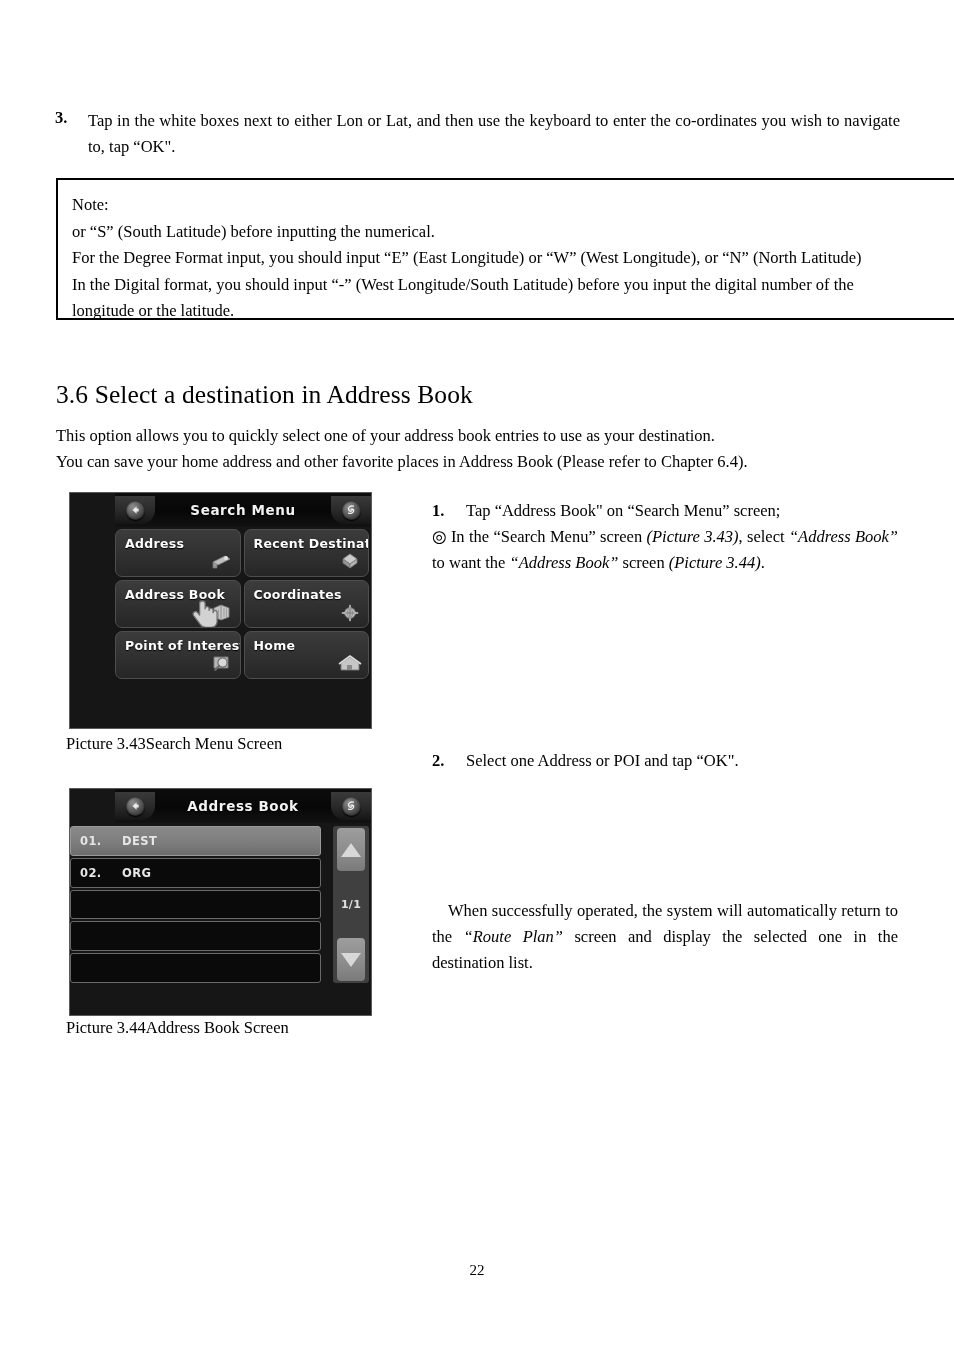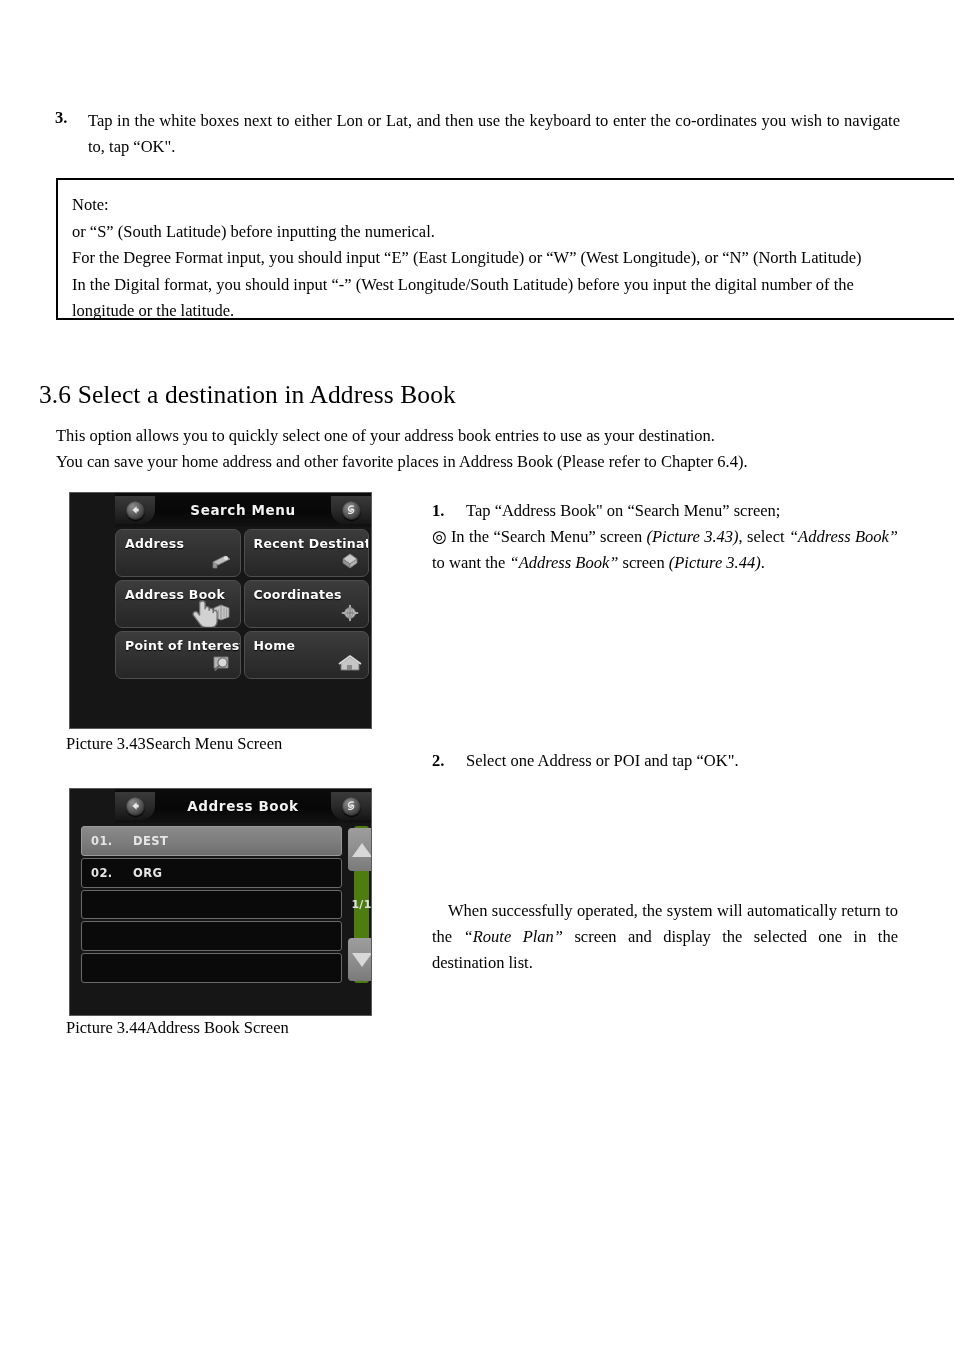--- a/index.html
+++ b/index.html
@@ -55,21 +55,21 @@
   }
   .note-line {
     font-size: 16.5px;
     line-height: 26.5px;
     white-space: nowrap;
   }
 
   
   .section-heading {
     position: absolute;
-    left: 39px;
+    left: 56px;
     top: 380px;
     font-size: 25.5px;
     letter-spacing: 0.1px;
   }
 
   
   .intro {
     position: absolute;
     left: 56px;
     top: 423px;
@@ -203,21 +203,21 @@
     width: 40px;
     height: 42px;
     z-index: 6;
     pointer-events: none;
   }
 
   
   .ab-body {
     position: relative;
     height: 160px;
-    padding: 3px 2px 0 11px;
+    padding: 3px 2px 0 0;
     box-sizing: border-box;
     display: flex;
     gap: 12px;
   }
   .ab-list {
     flex: 1;
     display: flex;
     flex-direction: column;
     gap: 2px;
   }
@@ -243,22 +243,22 @@
     width: 42px;
     letter-spacing: 0.4px;
   }
   .ab-row .nm {
     color: #e6e6e6;
     font-size: 11.5px;
     font-weight: bold;
     letter-spacing: 0.4px;
   }
   .ab-scroll {
-    width: 15px;
-    background: #4d7c0f;
+    width: 36px;
+    background: #404040;
     border-radius: 3px;
     display: flex;
     flex-direction: column;
     align-items: center;
     justify-content: space-between;
     padding: 2px 0;
     box-sizing: border-box;
   }
   .scroll-btn {
     width: 28px;
@@ -554,14 +554,15 @@
       <span class="n">2.</span>
       <span>Select one Address or POI and tap “OK".</span>
     </div>
   </div>
 
 
   <div class="rcol" id="rtext-4">
     <p class="indent-first"><span>When successfully operated, the system will automatically return to the </span><span class="it">“Route Plan”</span><span> screen and display the selected one in the destination list.</span></p>
   </div>
 
+  <div class="page-number">22</div>
 
 </div>
 
 </body></html>

